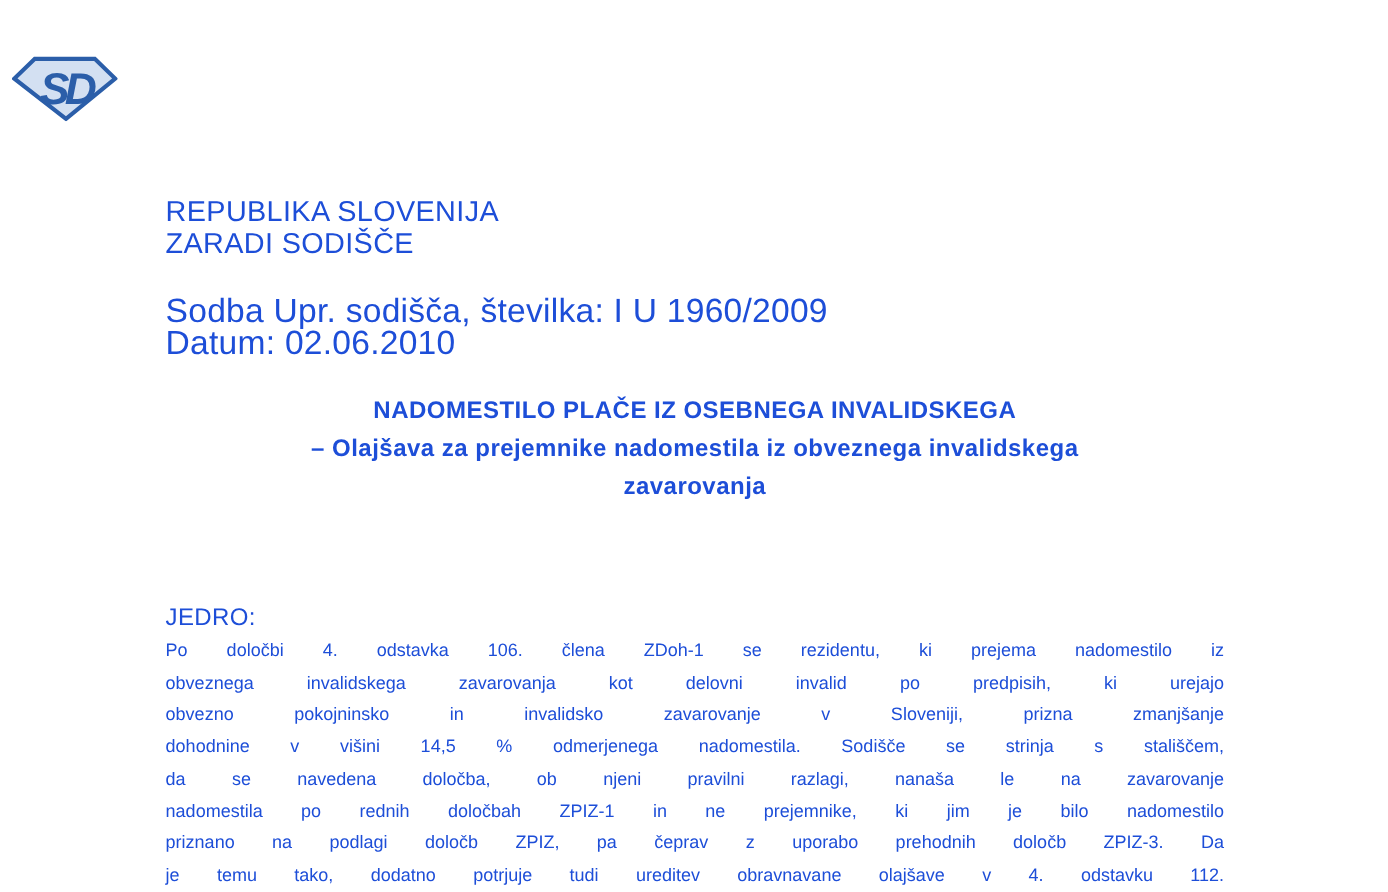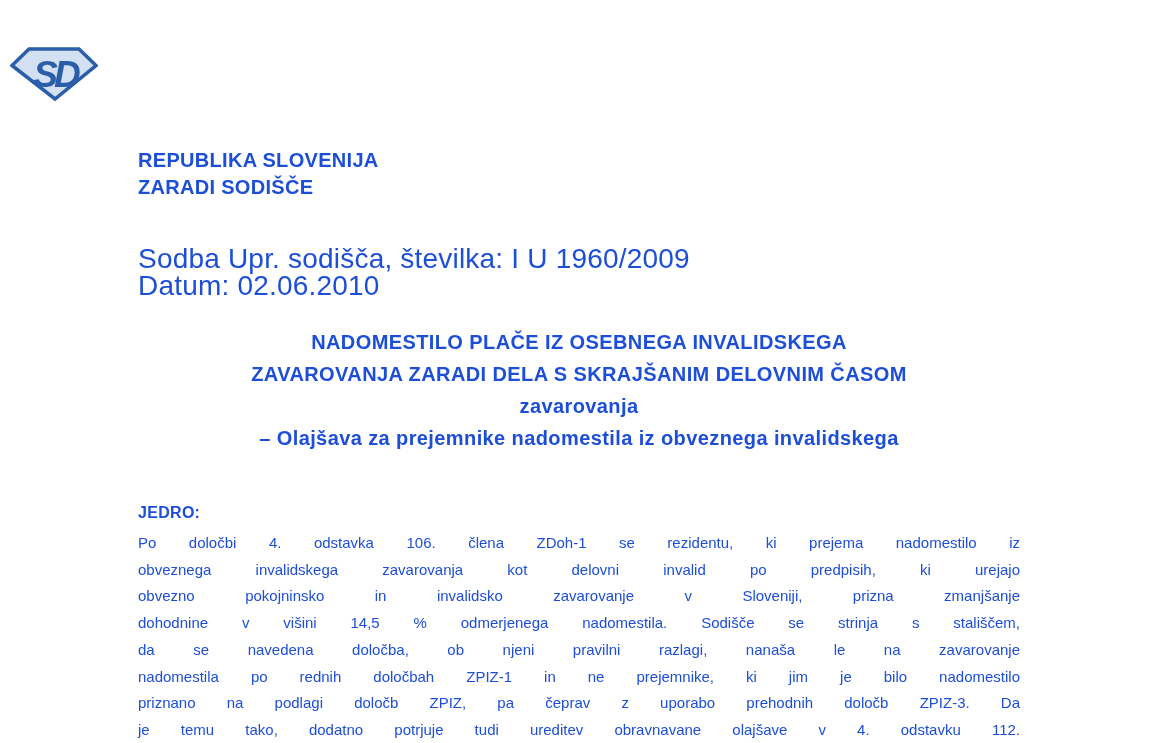--- a/index.html
+++ b/index.html
@@ -28,26 +28,25 @@
   }
   .content {
     position: absolute;
     left: 138px;
     top: 0;
     width: 882px;
     height: 743px;
   }
   .header-block {
     position: absolute;
-    top: 147px;
+    top: 163px;
     left: 0;
-    font-size: 20px;
+    font-size: 24px;
     line-height: 27px;
     letter-spacing: 0.3px;
-    font-weight: bold;
   }
   .case-block {
     position: absolute;
     top: 245px;
     left: 0;
     font-size: 28px;
     line-height: 27px;
     letter-spacing: 0.2px;
   }
   .title-block {
@@ -58,22 +57,22 @@
     text-align: center;
     font-weight: 700;
     font-size: 20px;
     line-height: 32px;
     letter-spacing: 0.4px;
   }
   .jedro-heading {
     position: absolute;
     top: 504px;
     left: 0;
-    font-size: 16px;
-    font-weight: 700;
+    font-size: 20px;
+    font-weight: 400;
     letter-spacing: 0.3px;
   }
   .jedro-body {
     position: absolute;
     top: 530px;
     left: 0;
     width: 882px;
     font-size: 15px;
     line-height: 26.7px;
   }
@@ -100,23 +99,22 @@
       <div>ZARADI SODIŠČE</div>
     </div>
 
     <div class="case-block">
       <div>Sodba Upr. sodišča, številka: I U 1960/2009</div>
       <div>Datum: 02.06.2010</div>
     </div>
 
     <div class="title-block">
       <div class="title-line">NADOMESTILO PLAČE IZ OSEBNEGA INVALIDSKEGA</div>
-      <div class="title-line">ZAVAROVANJA ZARADI DELA S SKRAJŠANIM DELOVNIM ČASOM</div>
+      <div class="title-line">– Olajšava za prejemnike nadomestila iz obveznega invalidskega</div>
       <div class="title-line">zavarovanja</div>
-      <div class="title-line">– Olajšava za prejemnike nadomestila iz obveznega invalidskega</div>
     </div>
 
     <div class="jedro-heading">JEDRO:</div>
 
     <div class="jedro-body">
       <div class="body-line">Po določbi 4. odstavka 106. člena ZDoh-1 se rezidentu, ki prejema nadomestilo iz</div>
       <div class="body-line">obveznega invalidskega zavarovanja kot delovni invalid po predpisih, ki urejajo</div>
       <div class="body-line">obvezno pokojninsko in invalidsko zavarovanje v Sloveniji, prizna zmanjšanje</div>
       <div class="body-line">dohodnine v višini 14,5 % odmerjenega nadomestila. Sodišče se strinja s stališčem,</div>
       <div class="body-line">da se navedena določba, ob njeni pravilni razlagi, nanaša le na zavarovanje</div>

